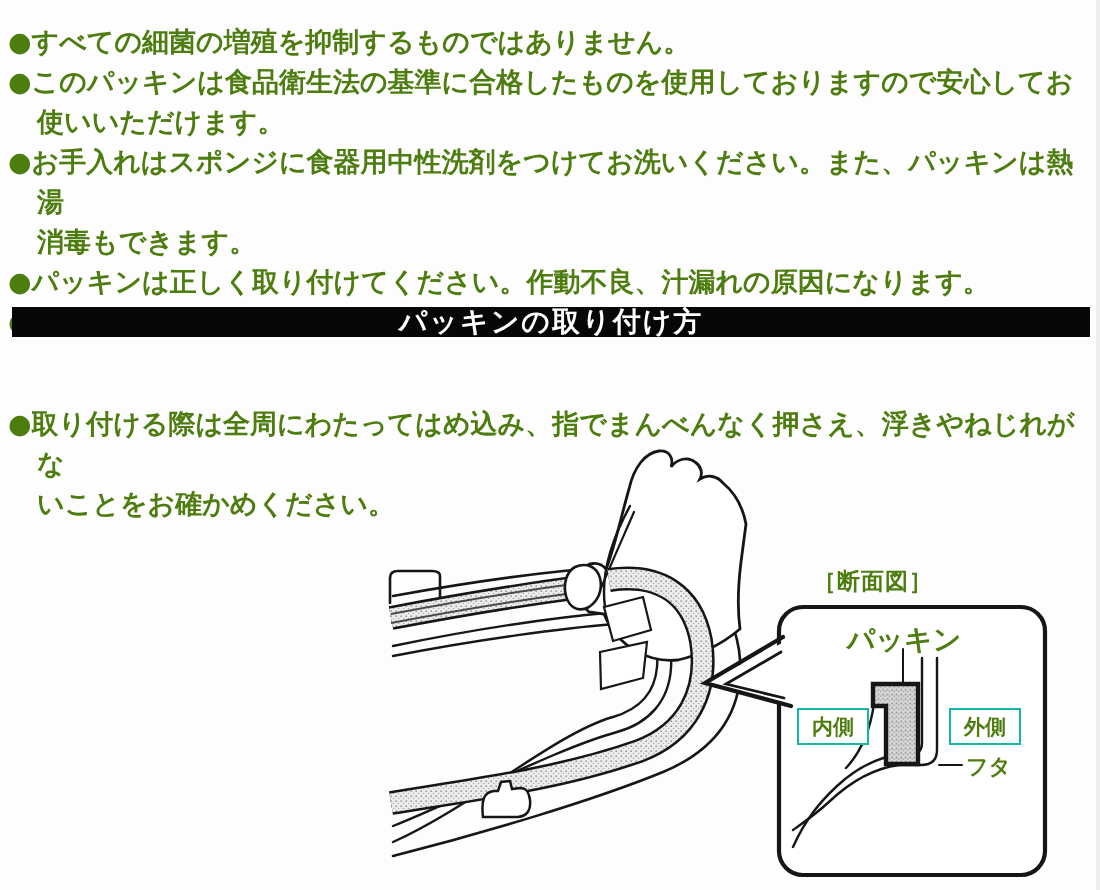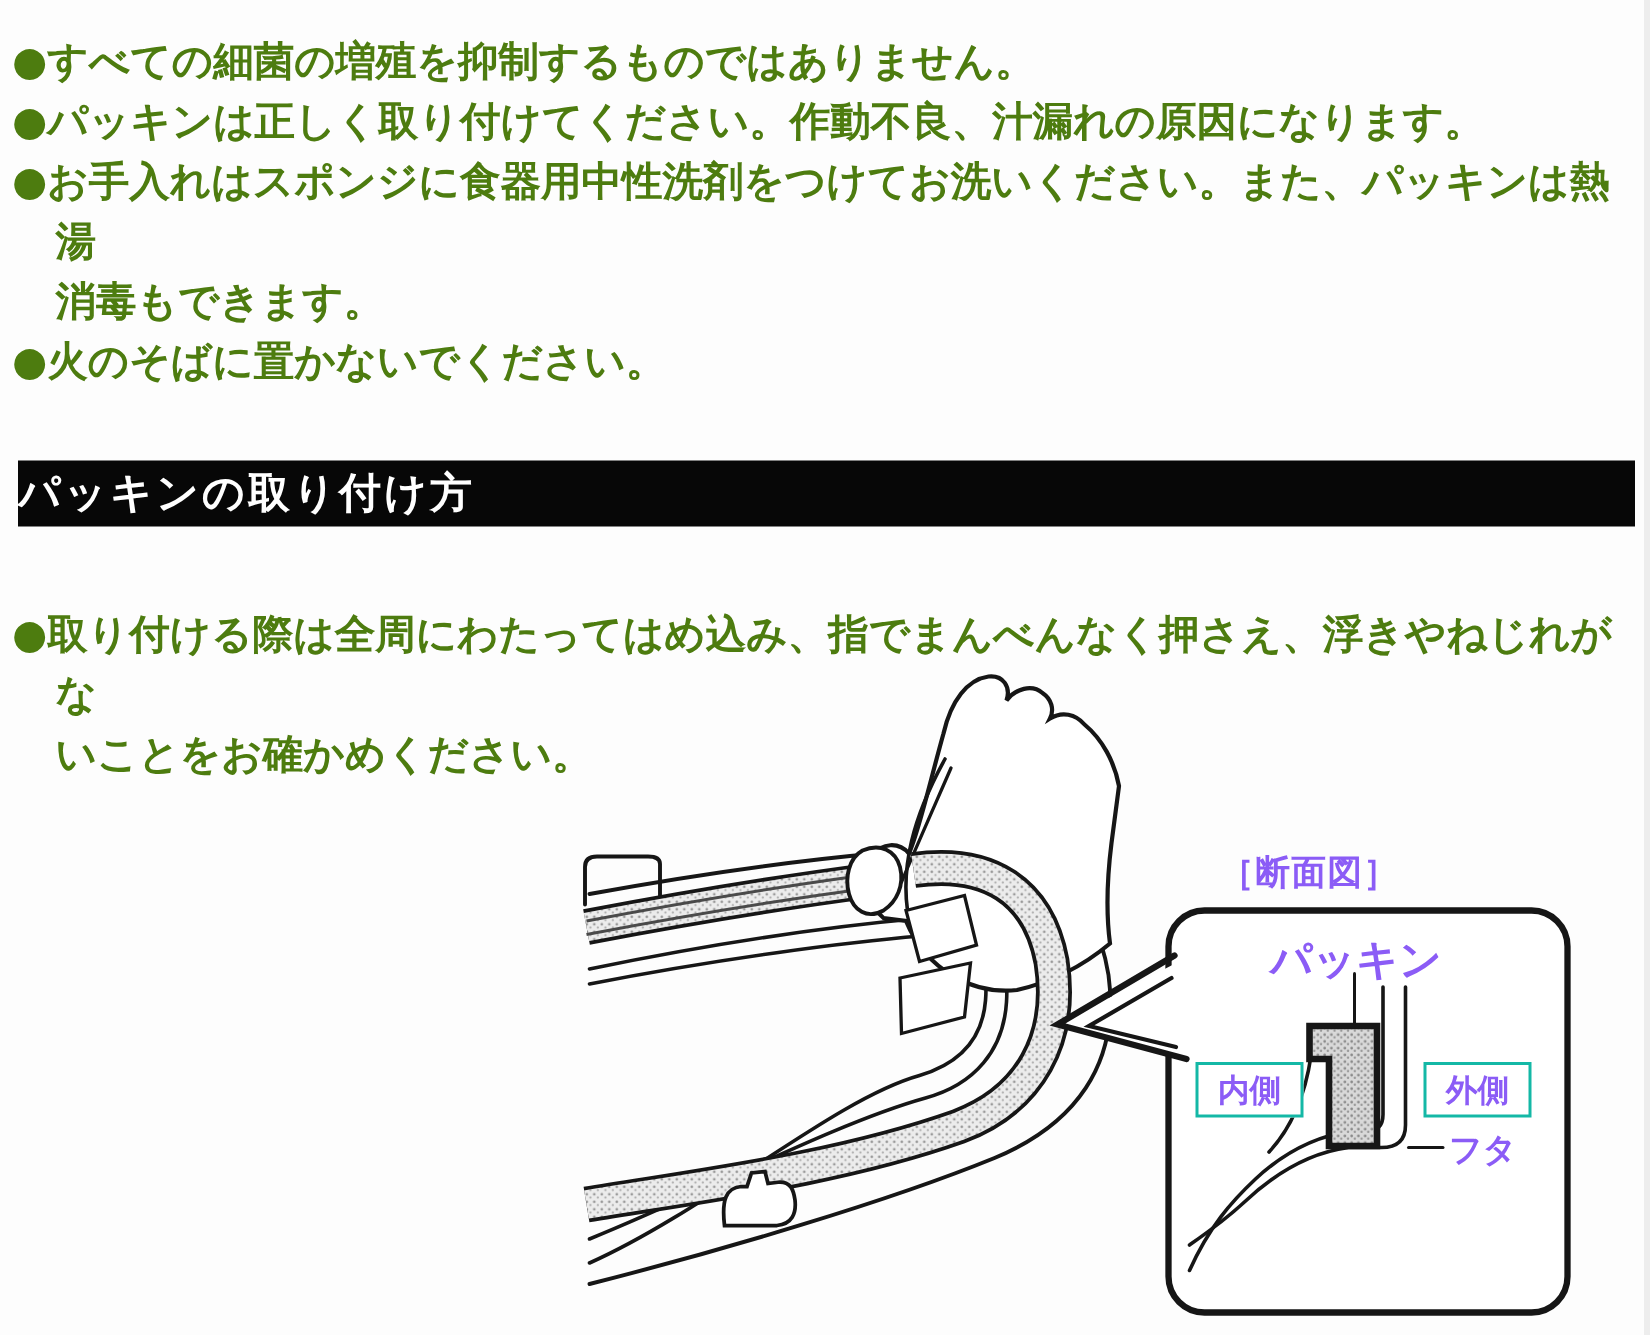--- a/index.html
+++ b/index.html
@@ -8,49 +8,51 @@
     font-family:"DejaVu Sans","Liberation Sans",sans-serif;color:#151515;
   }
   .notes{position:absolute;left:8px;width:1090px;}
   .notes-top{top:22px;}
   .notes-install{top:360px;margin-top:44px;}
   .note-item{
     font-size:27px;line-height:40px;font-weight:600;letter-spacing:0px;
     white-space:pre-wrap;padding-left:29px;text-indent:-29px;color:#4d7c0f;
   }
   .section-bar{
-    position:absolute;left:12px;top:307px;width:1078px;height:44px;background:#070707;
-    display:flex;align-items:center;justify-content:flex-start;
+    position:absolute;left:12px;top:307px;width:1078px;height:30px;background:#070707;
+    display:flex;align-items:center;justify-content:center;
   }
   .section-bar span{
     color:#ffffff;font-size:28px;font-weight:bold;letter-spacing:2px;line-height:38px;
   }
   .illu{position:absolute;left:0;top:0;width:1100px;height:890px;z-index:1;}
-  .dg-label{position:absolute;z-index:2;color:#8b5cf6;font-weight:600;}
+  .dg-label{position:absolute;z-index:2;color:#4d7c0f;font-weight:600;}
   .dg-title{left:792px;top:566px;width:162px;text-align:center;font-size:23px;letter-spacing:1px;}
   .dg-packing{left:844px;top:621px;width:120px;text-align:center;font-size:28px;}
   .dg-box{
     border:2px solid #14b8a6;background:#ffffff;font-size:21px;
     display:flex;align-items:center;justify-content:center;
   }
   .dg-inside{left:797px;top:708px;width:68px;height:33px;}
   .dg-outside{left:949px;top:708px;width:68px;height:33px;text-align:center;}
   .dg-futa{left:966px;top:752px;font-size:22px;text-align:right;}
   .scan-edge{position:absolute;right:0;top:0;width:4px;height:100%;background:#ededed;z-index:3;}
 </style>
 </head>
 <body>
 
 <div class="page">
 
   <div class="notes notes-top">
     <div class="note-item">●すべての細菌の増殖を抑制するものではありません。</div>
-    <div class="note-item">●パッキンは正しく取り付けてください。作動不良、汁漏れの原因になります。</div>
+    <div class="note-item">●このパッキンは食品衛生法の基準に合格したものを使用しておりますので安心してお
+使いいただけます。</div>
     <div class="note-item">●お手入れはスポンジに食器用中性洗剤をつけてお洗いください。また、パッキンは熱湯
 消毒もできます。</div>
+    <div class="note-item">●パッキンは正しく取り付けてください。作動不良、汁漏れの原因になります。</div>
     <div class="note-item">●火のそばに置かないでください。</div>
   </div>
 
   <div class="section-bar">
     <span>パッキンの取り付け方</span>
   </div>
 
   <div class="notes notes-install">
     <div class="note-item">●取り付ける際は全周にわたってはめ込み、指でまんべんなく押さえ、浮きやねじれがな
 いことをお確かめください。</div>

